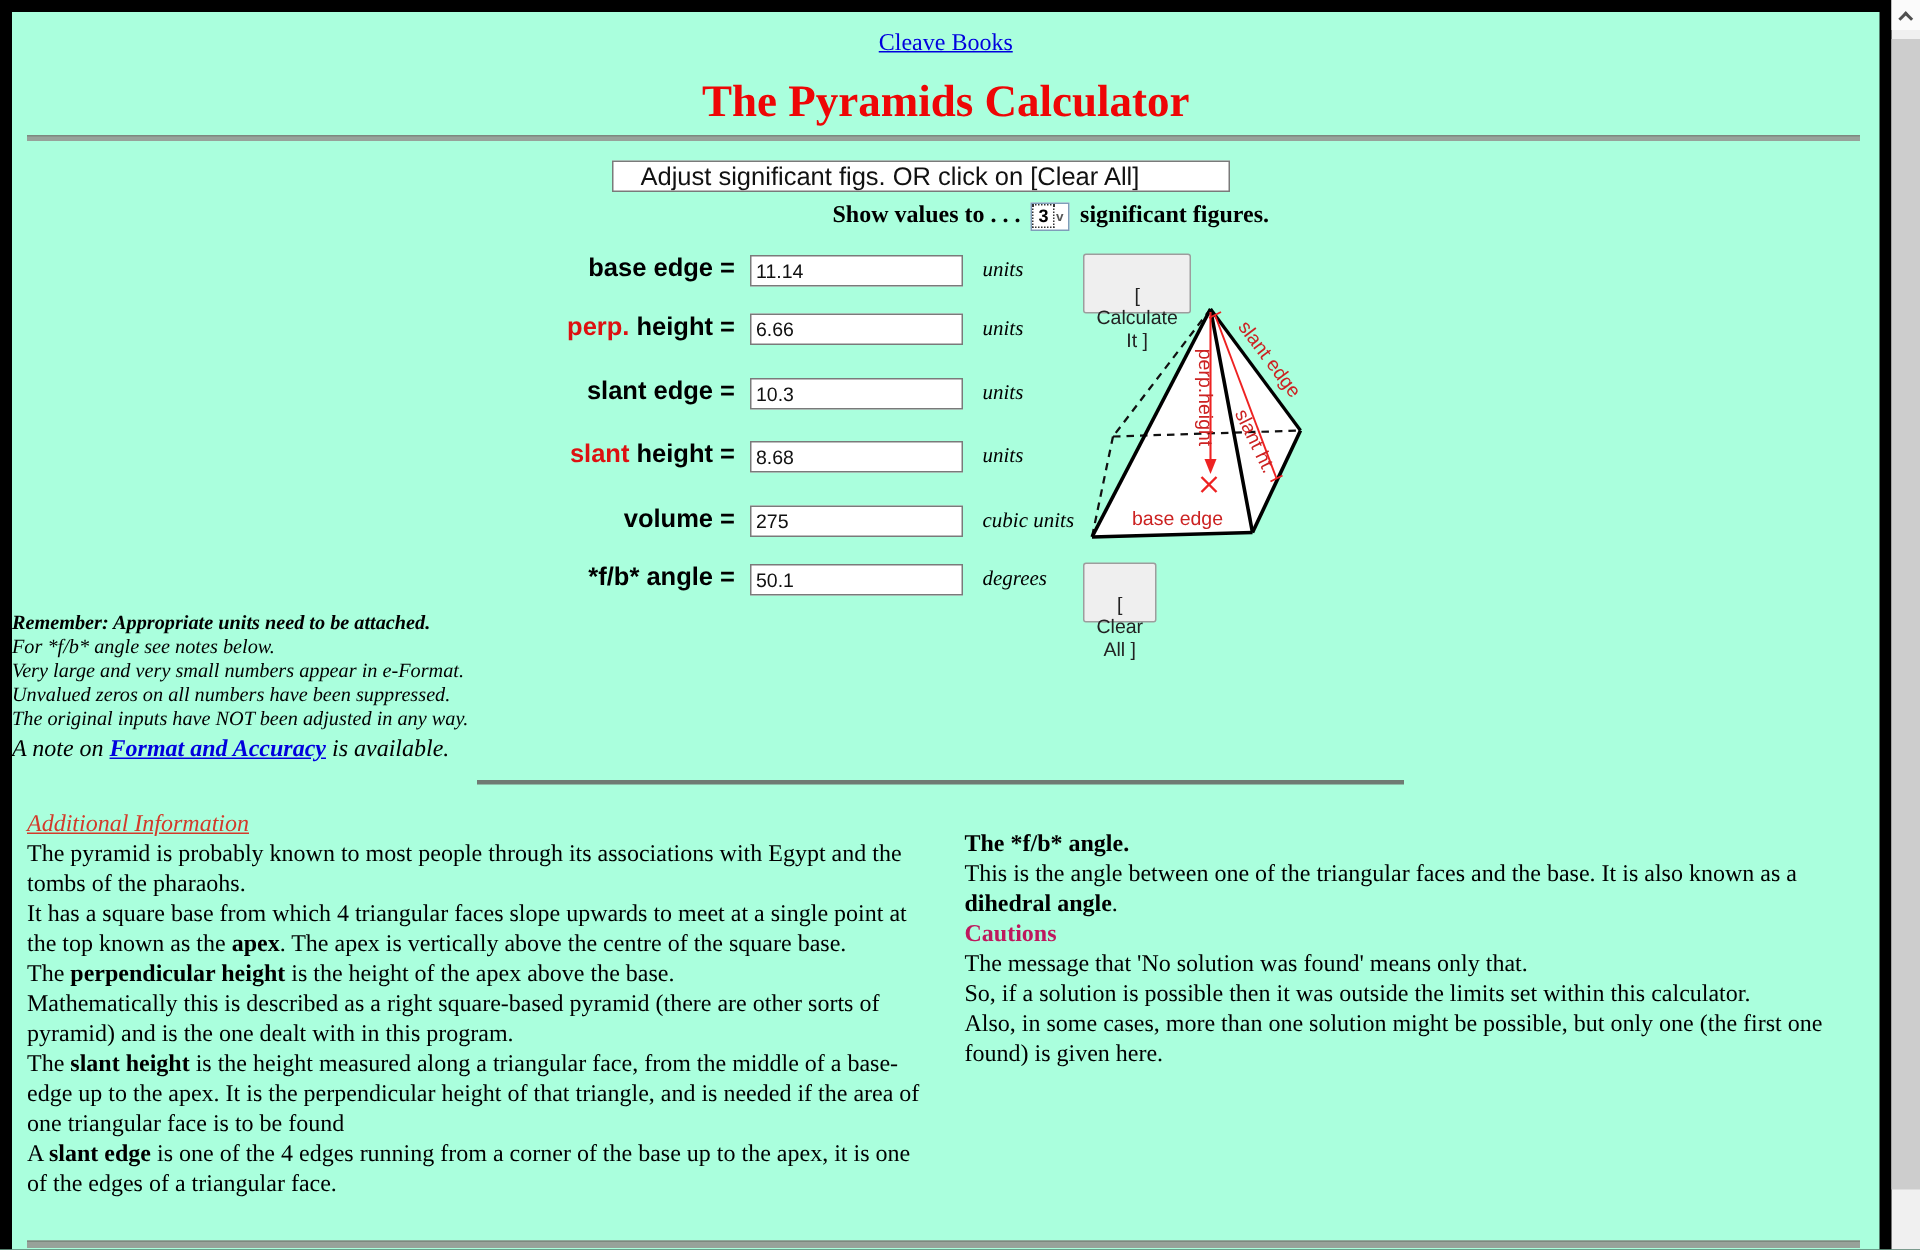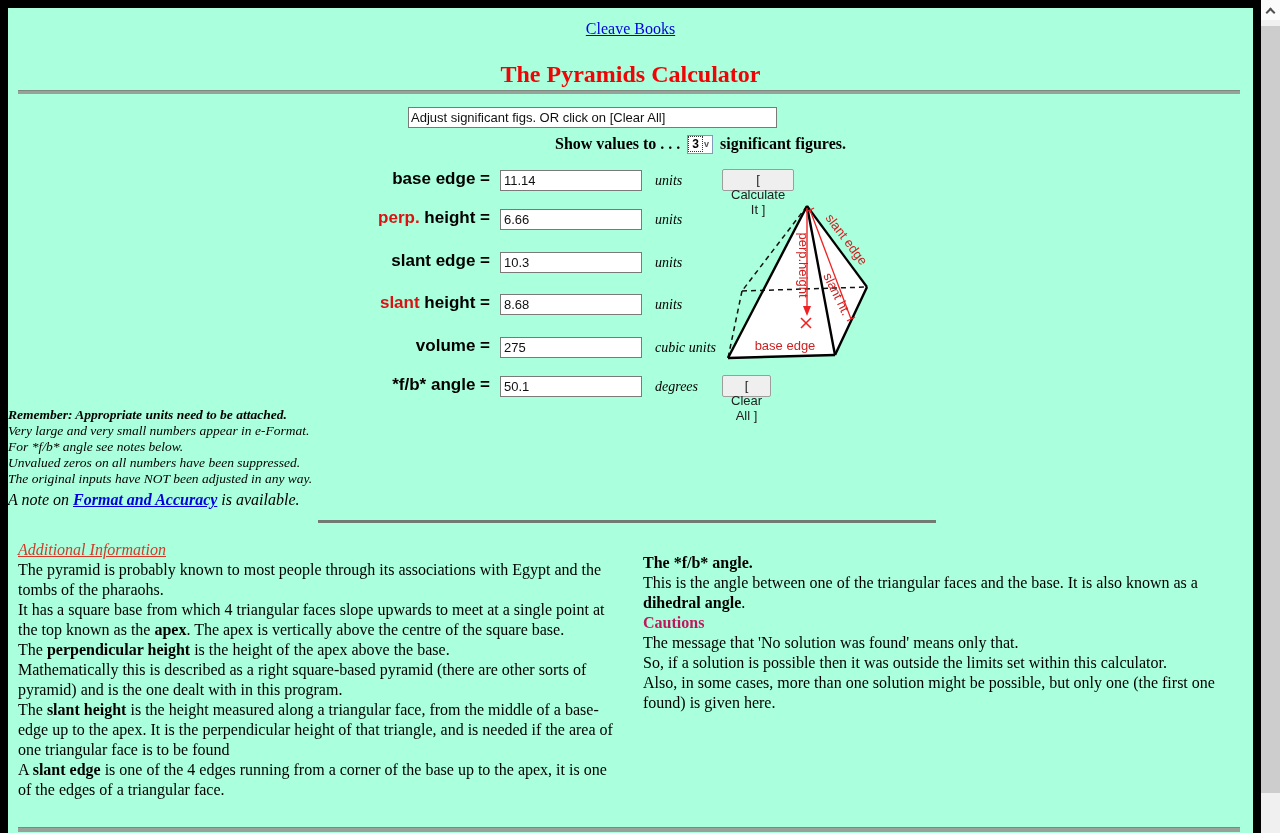--- a/index.html
+++ b/index.html
@@ -14,50 +14,50 @@
   .scrollbar { position:absolute; right:0; top:0; width:19px; height:833px; background:#f0f0f0; }
   .sb-btn { position:absolute; top:0; left:0; width:19px; height:20px; background:#fbfbfb;
             display:flex; align-items:center; justify-content:center; }
   .sb-chevron { width:7px; height:7px; border-left:2px solid #505050; border-top:2px solid #505050;
                 transform:rotate(45deg); margin-top:4px; }
   .sb-thumb { position:absolute; top:26px; left:0; width:19px; height:767px; background:#cdcdcd; }
 
   
   .header { position:absolute; top:12px; left:0; width:100%; text-align:center; }
   .site-link { font-size:16px; color:#0000dd; text-decoration:underline; cursor:pointer; }
-  .page-title { font-size:24px; font-weight:bold; color:#ee0606; margin-top:23px; }
+  .page-title { font-size:30px; font-weight:bold; color:#ee0606; margin-top:13px; }
   .hr-thick { position:absolute; left:10px; width:1222px; height:4px; background:#97a29a;
               border-top:1px solid #7d887f; }
   .hr-top { top:82px; }
   .hr-bottom { top:819px; height:5px; }
   .hr-mid { position:absolute; top:512px; left:310px; width:618px; height:3px; background:#6f7b73; }
 
   
-  .message-input { position:absolute; left:400px; top:99px; width:369px; height:21px;
+  .message-input { position:absolute; left:400px; top:99px; width:412px; height:21px;
                    border:1px solid #7a7a7a; background:#fff; font-family:"Liberation Sans",sans-serif;
-                   font-size:13px; padding:1px 2px; color:#111; }
+                   font-size:17px; padding:1px 18px; color:#111; }
   .show-line { position:absolute; left:547px; top:126px; height:20px; display:flex;
                align-items:center; gap:7px; font-weight:bold; font-size:16px; color:#000; }
   .select { display:inline-flex; align-items:center; background:#fff;
             border:1px solid #7f9db9; height:19px; padding:0 1px; cursor:pointer; }
   .select-value { font-family:"Liberation Sans",sans-serif; font-size:12px; padding:0 3px;
                   outline:1px dotted #333; }
   .select-arrow { font-size:9px; color:#555; padding:0 2px; font-family:"Liberation Sans",sans-serif; }
 
   .calc-row { position:absolute; left:0; width:740px; height:24px; }
   .f-label { position:absolute; left:182px; width:300px; text-align:right; top:0;
              font-family:"Liberation Sans",sans-serif; font-weight:bold; font-size:17px; color:#000; }
   .f-label .red { color:#dd1111; }
   .f-input { position:absolute; left:492px; top:1px; width:142px; height:21px;
              border:1px solid #7a7a7a; background:#fff; font-family:"Liberation Sans",sans-serif;
              font-size:13px; padding:5px 3px; color:#111; }
   .f-units { position:absolute; left:647px; top:4px; font-style:italic; font-size:14px; color:#000; }
   .calc-btn { position:absolute; left:714px; background:#efefef; border:1px solid #9d9d9d;
               border-radius:2px; font-family:"Liberation Sans",sans-serif; font-size:13px;
-              color:#222; padding:2px 8px; height:22px; cursor:pointer; }
+              color:#222; padding:19px 8px; height:22px; cursor:pointer; }
 
   
   .notes { position:absolute; top:399px; left:0; width:1245px; text-align:left;
            font-style:italic; color:#000; }
   .notes .n { font-size:13.5px; line-height:16px; }
   .notes .n-bold { font-weight:bold; }
   .notes .n-big { font-size:16px; line-height:22px; margin-top:2px; }
   .notes a, .fa-link { color:#0000dd; font-weight:bold; text-decoration:underline; cursor:pointer; }
 
   
@@ -153,22 +153,22 @@
     <line x1="81" y1="14" x2="89" y2="10" stroke="#ee2222" stroke-width="1.3"></line>
     <line x1="122" y1="123" x2="130" y2="119" stroke="#ee2222" stroke-width="1.3"></line>
     <text transform="rotate(53 118 44)" x="118" y="44" text-anchor="middle">slant edge</text>
     <text transform="rotate(90 74 67)" x="74" y="67" text-anchor="middle">perp.height</text>
     <text transform="rotate(64 108 98)" x="108" y="98" text-anchor="middle">slant ht.</text>
     <text x="60" y="152" text-anchor="middle">base edge</text>
   </svg>
 
   <div class="notes">
     <div class="n n-bold">Remember: Appropriate units need to be attached.</div>
+    <div class="n">For *f/b* angle see notes below.</div>
     <div class="n">Very large and very small numbers appear in e-Format.</div>
-    <div class="n">For *f/b* angle see notes below.</div>
     <div class="n">Unvalued zeros on all numbers have been suppressed.</div>
     <div class="n">The original inputs have NOT been adjusted in any way.</div>
     <div class="n n-big"><span>A note on </span><a class="fa-link">Format and Accuracy</a><span> is available.</span></div>
   </div>
 
   <div class="hr-mid"></div>
 
   <div class="col col-left">
     <p class="ai-heading">Additional Information</p>
     <p><span>The pyramid is probably known to most people through its associations with Egypt and the tombs of the pharaohs.</span></p>

